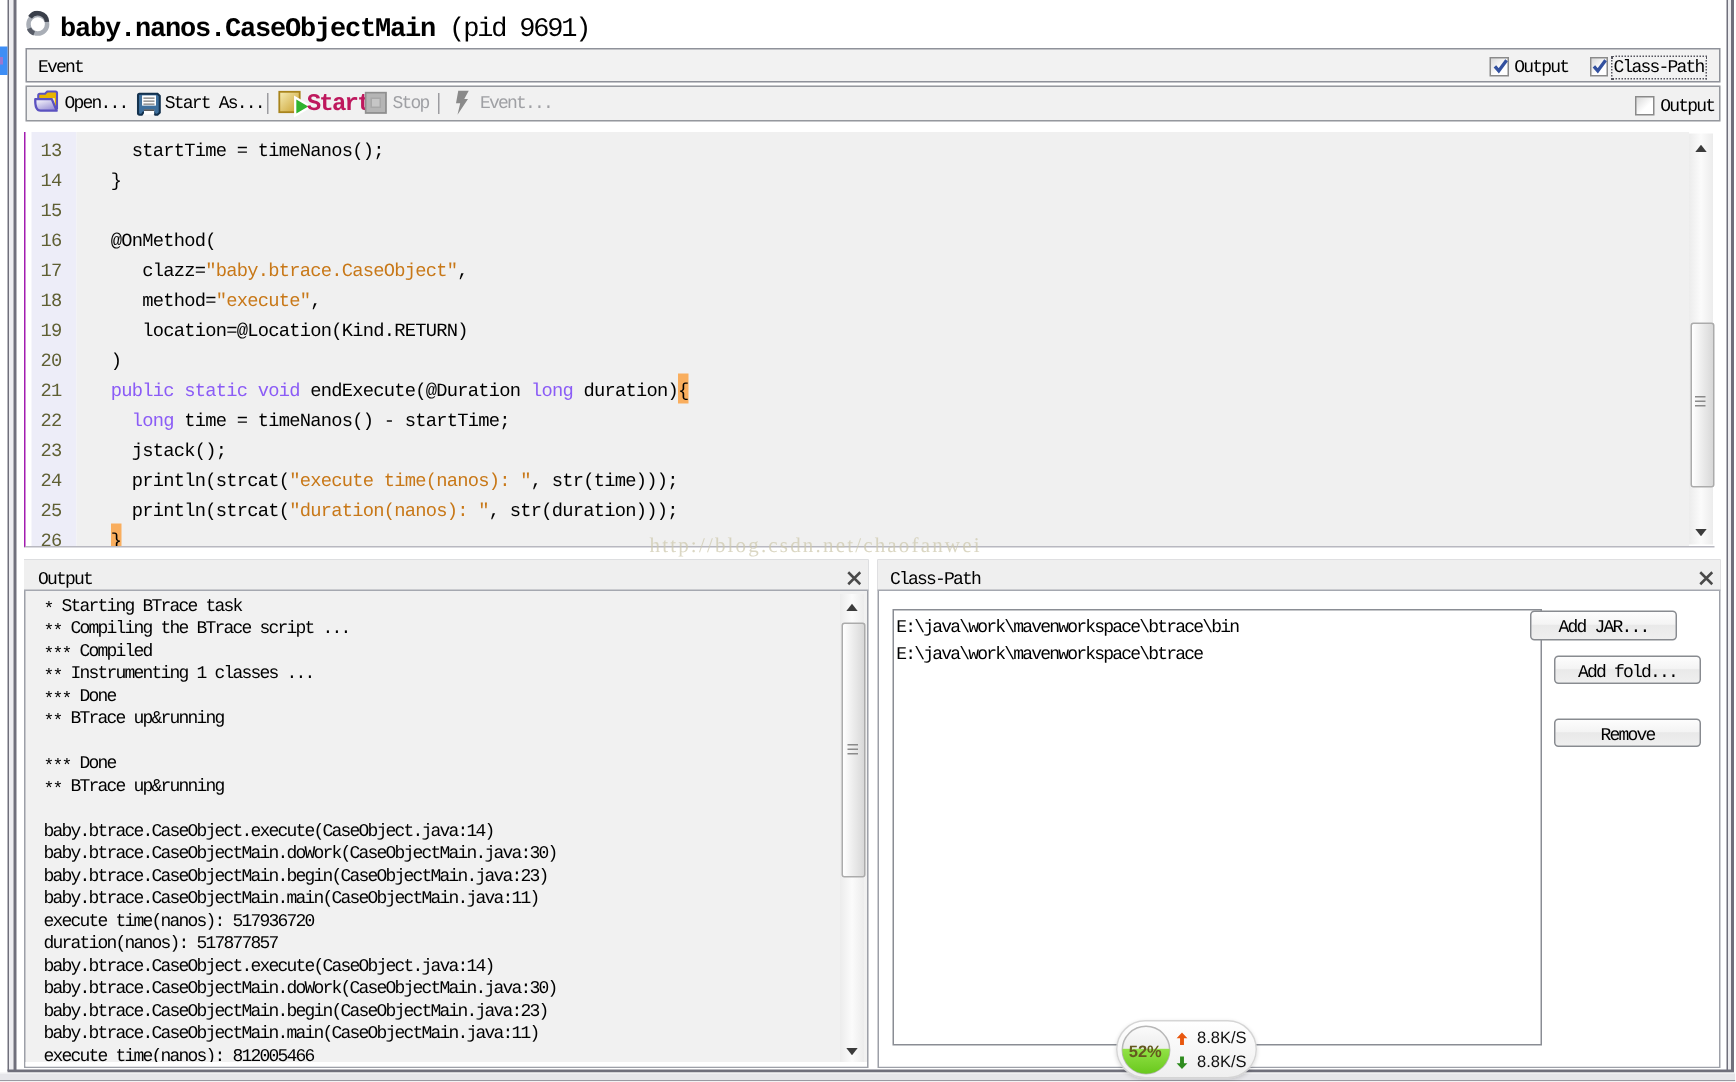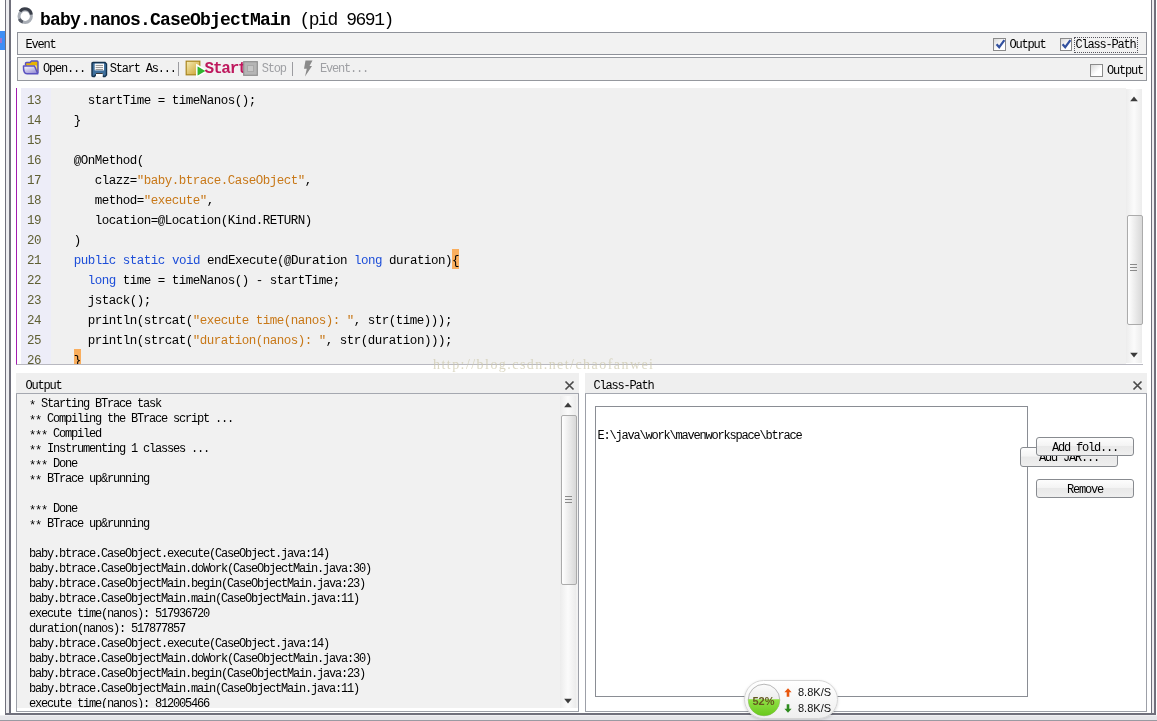--- a/index.html
+++ b/index.html
@@ -2,21 +2,21 @@
 <html><head>
 <meta charset="utf-8">
 <style>
   html,body{margin:0;padding:0;}
   #root{position:relative;width:1157px;height:721px;background:#fff;overflow:hidden;
         font-family:"Liberation Mono",monospace;}
   .abs{position:absolute;}
   .t12{font-size:12px;line-height:15px;letter-spacing:-1.2px;color:#000;white-space:pre;}
   .t12b{font-size:16px;line-height:15px;letter-spacing:-1.2px;font-weight:bold;color:#be185d;white-space:pre;}
   .code{font-size:12.5px;line-height:20px;letter-spacing:-0.5px;color:#000;white-space:pre;}
-  .k{color:#1d4ed8;}
+  .k{color:#8b5cf6;}
   .s{color:#c87818;}
   .gray{color:#9fa0a4;}
   .st{position:relative;top:1.6px;}
 </style>
 </head>
 <body>
 <div id="root">
 
   <div class="abs" style="left:4.5px;top:0;width:1px;height:714px;background:#70707c;"></div>
   <div class="abs" style="left:5.5px;top:0;width:3.5px;height:714px;background:#ededf0;"></div>
@@ -200,23 +200,24 @@
   <div class="abs" style="left:564.5px;top:502px;width:7px;height:1px;background:#8a8a8a;"></div>
 
   <div class="abs" style="left:585px;top:373px;width:562px;height:338.5px;background:#ffffff;border:1px solid #9da0a8;box-sizing:border-box;"></div>
   <div class="abs" style="left:585px;top:373px;width:562px;height:21px;background:#efefef;border-bottom:1px solid #a5a8b0;box-sizing:border-box;"></div>
   <div class="abs t12" style="left:593.4px;top:378.5px;">Class-Path</div>
   <svg class="abs" style="left:1131.5px;top:379.5px;" width="11" height="11" viewBox="0 0 11 11">
       <path d="M1.5 1.5 L9.5 9.5 M9.5 1.5 L1.5 9.5" stroke="#4a4a4a" stroke-width="1.7"></path>
     </svg>
 
   <div class="abs" style="left:594.5px;top:406px;width:433.5px;height:291px;background:#fff;border:1px solid #8a8d94;box-sizing:border-box;"></div>
+  <div class="abs t12" style="left:597.5px;top:411.3px;">E:\java\work\mavenworkspace\btrace\bin</div>
   <div class="abs t12" style="left:597.5px;top:428.8px;">E:\java\work\mavenworkspace\btrace</div>
 
-  <div class="abs" style="left:1020px;top:407px;width:98px;height:20px;background:linear-gradient(180deg,#fdfdfd,#f4f4f4 45%,#e9e9e9 50%,#efefef);border:1px solid #888b90;border-radius:3px;box-sizing:border-box;text-align:center;margin-top:40px;"><span class="t12" style="line-height:19px;">Add JAR...</span></div>
+  <div class="abs" style="left:1020px;top:407px;width:98px;height:20px;background:linear-gradient(180deg,#fdfdfd,#f4f4f4 45%,#e9e9e9 50%,#efefef);border:1px solid #888b90;border-radius:3px;box-sizing:border-box;text-align:center;"><span class="t12" style="line-height:19px;">Add JAR...</span></div>
   <div class="abs" style="left:1036px;top:437px;width:98px;height:19px;background:linear-gradient(180deg,#fdfdfd,#f4f4f4 45%,#e9e9e9 50%,#efefef);border:1px solid #888b90;border-radius:3px;box-sizing:border-box;text-align:center;"><span class="t12" style="line-height:18px;">Add fold...</span></div>
   <div class="abs" style="left:1036px;top:478.5px;width:98px;height:19px;background:linear-gradient(180deg,#fdfdfd,#f4f4f4 45%,#e9e9e9 50%,#efefef);border:1px solid #888b90;border-radius:3px;box-sizing:border-box;text-align:center;"><span class="t12" style="line-height:18px;font-family:Liberation Mono, monospace;">Remove</span></div>
 
   <div class="abs" style="left:16.5px;top:707.5px;width:561px;height:3.5px;background:#ffffff;"></div>
   <div class="abs" style="left:586px;top:707.5px;width:560px;height:3.5px;background:#ffffff;"></div>
 
   <div class="abs" style="left:433px;top:357px;font-family:'Liberation Serif',serif;font-size:14px;color:rgba(205,199,172,0.72);letter-spacing:1.45px;">http://blog.csdn.net/chaofanwei</div>
 
   <div class="abs" style="left:744px;top:680px;width:94px;height:39px;background:linear-gradient(180deg,#ffffff,#efefef);border:1px solid #d5d5d5;border-radius:19.5px;box-shadow:0 1px 3px rgba(0,0,0,0.15);box-sizing:border-box;"></div>
   <svg class="abs" style="left:747px;top:683px;" width="34" height="34" viewBox="0 0 34 34">

